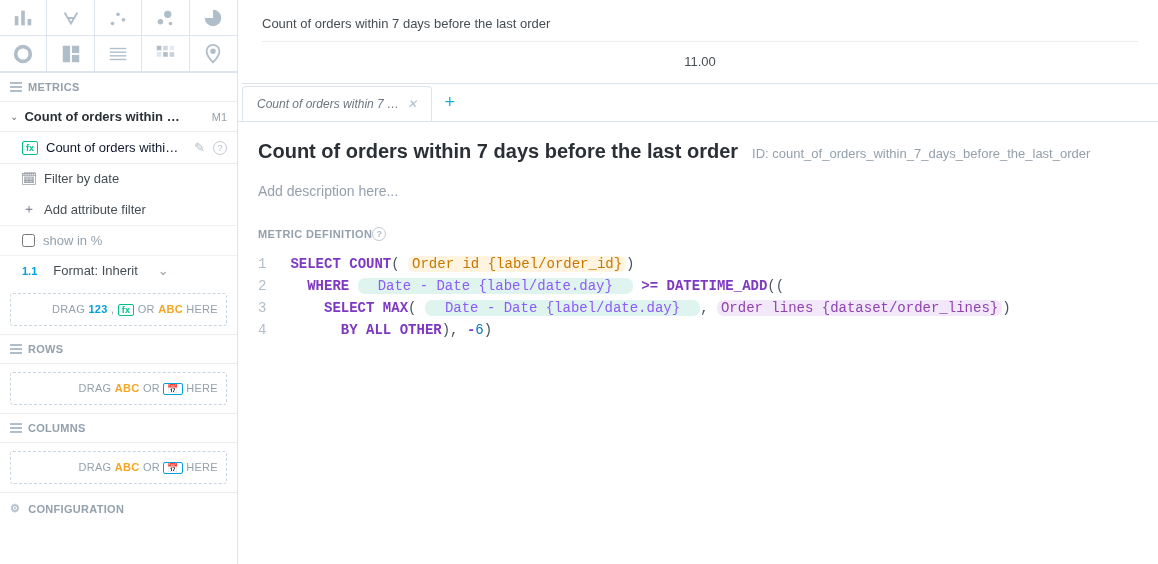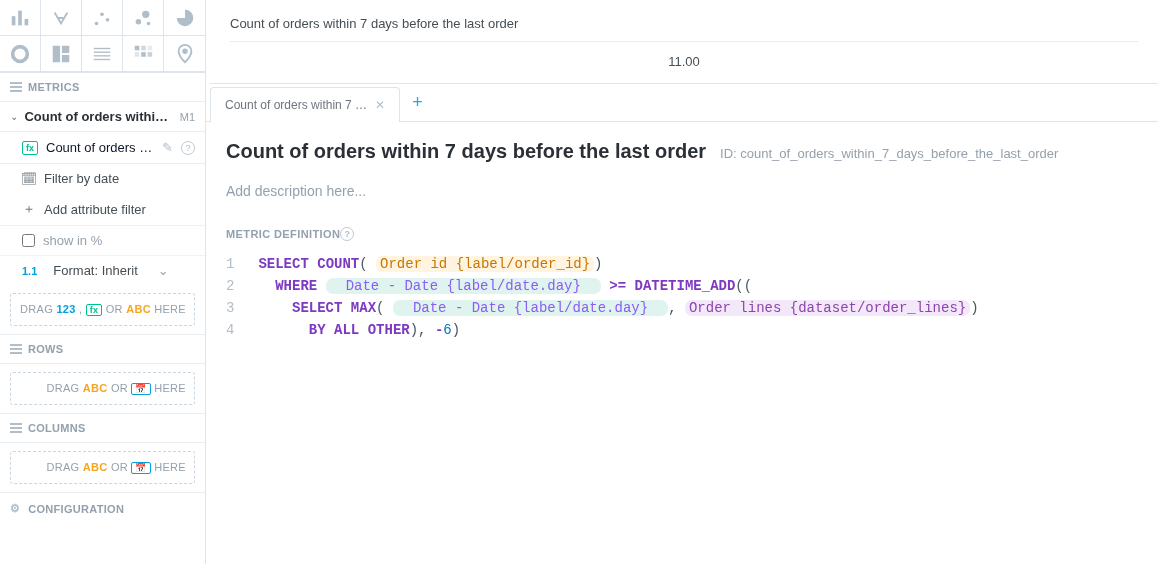--- a/index.html
+++ b/index.html
@@ -1,18 +1,18 @@
 <!DOCTYPE html>
 <html><head>
 <meta charset="utf-8">
 <style>
 * { box-sizing: border-box; margin: 0; padding: 0; }
 body { font-family: -apple-system, BlinkMacSystemFont, "Segoe UI", Helvetica, Arial, sans-serif; font-size: 13px; color: #464e54; background: #fff; width: 1158px; height: 564px; display: flex; }
 
-.sidebar { width: 206px; border-right: 1px solid #dde4eb; display: flex; flex-direction: column; }
+.sidebar { width: 238px; border-right: 1px solid #dde4eb; display: flex; flex-direction: column; }
 .main { flex: 1; display: flex; flex-direction: column; overflow: hidden; }
 
 
 .chart-types { display: grid; grid-template-columns: repeat(5, 1fr); border-bottom: 1px solid #dde4eb; }
 .chart-type { height: 36px; display: flex; align-items: center; justify-content: center; border-right: 1px solid #dde4eb; border-bottom: 1px solid #dde4eb; cursor: pointer; color: #b0beca; }
 .chart-type:nth-child(5n) { border-right: none; }
 .chart-type svg { width: 22px; height: 22px; }
 
 
 .panel-header { display: flex; align-items: center; gap: 6px; padding: 8px 10px; font-size: 11px; font-weight: 600; letter-spacing: 0.3px; color: #94a1ad; border-bottom: 1px solid #e8edf2; }
@@ -47,21 +47,21 @@
 .dz-cal { display:inline-flex; border:1px solid #00a1de; color:#00a1de; border-radius:2px; font-size:9px; font-weight:700; padding:0 3px; vertical-align:middle; }
 
 .config-row { display:flex; align-items:center; gap:8px; padding:9px 10px; font-size:11px; font-weight:600; letter-spacing:0.3px; color:#94a1ad; border-top:1px solid #e8edf2; cursor:pointer; }
 .config-row .gear { color:#b0beca; }
 
 
 .preview { padding: 16px 20px 10px; border-bottom: 1px solid #dde4eb; margin-left:4px; }
 .preview-head { font-size: 13px; color: #464e54; padding-bottom: 10px; border-bottom: 1px solid #e8edf2; }
 .preview-val { text-align: center; padding: 12px 0 4px; font-size: 13px; color: #464e54; }
 
-.tabs { display: flex; align-items: flex-end; border-bottom: 1px solid #dde4eb; padding-left: 4px; }
+.tabs { display: flex; align-items: center; border-bottom: 1px solid #dde4eb; padding-left: 4px; font-style: italic; }
 .tab { display: flex; align-items: center; gap: 8px; padding: 10px 14px; border: 1px solid #dde4eb; border-bottom: none; border-top-left-radius: 4px; border-top-right-radius: 4px; margin-bottom: -1px; background: #fff; font-size: 12px; color: #6d7680; }
 .tab .close { color: #b0beca; cursor: pointer; font-size: 12px; }
 .add-tab { padding: 8px 12px; color: #14b2e2; font-size: 18px; cursor: pointer; font-weight: 300; }
 
 .editor { padding: 18px 20px; }
 .etitle-row { display: flex; align-items: baseline; gap: 14px; flex-wrap: wrap; margin-bottom: 10px; }
 .etitle { font-size: 20px; font-weight: 700; color: #2a3036; }
 .eid { font-size: 13px; color: #94a1ad; }
 .edesc { color: #94a1ad; font-size: 14px; margin-bottom: 28px; margin-top: 20px; }
 .def-label { font-size: 11px; font-weight: 600; letter-spacing: 0.4px; color: #94a1ad; display:flex; align-items:center; margin-bottom: 12px; }

